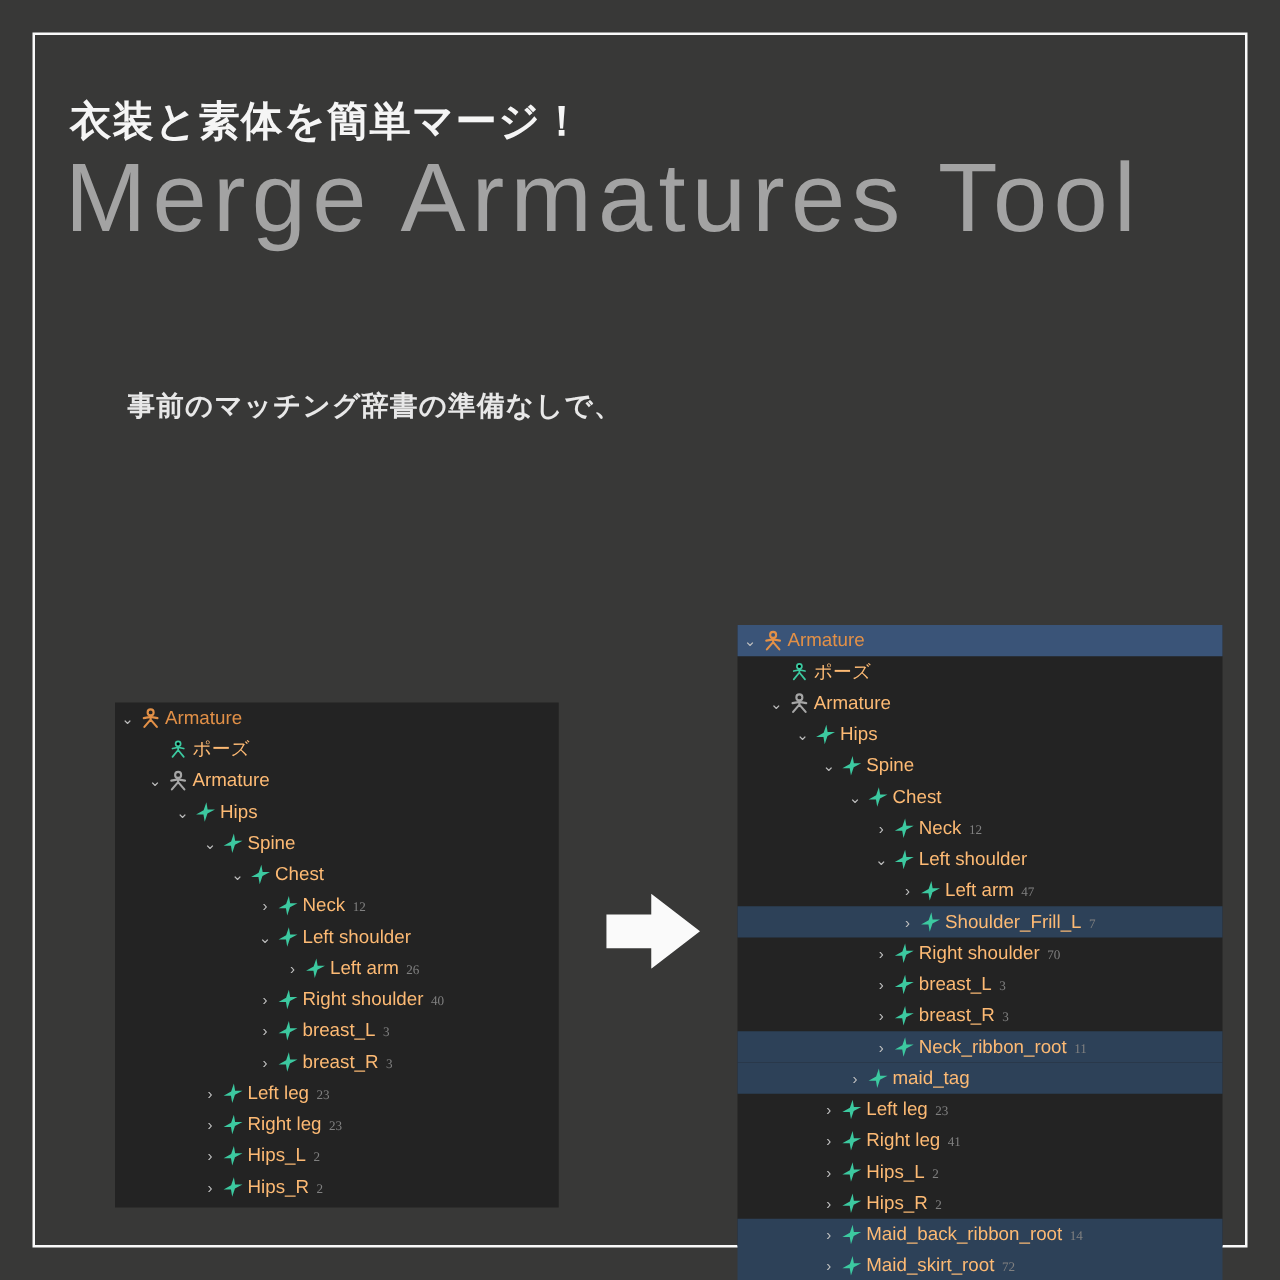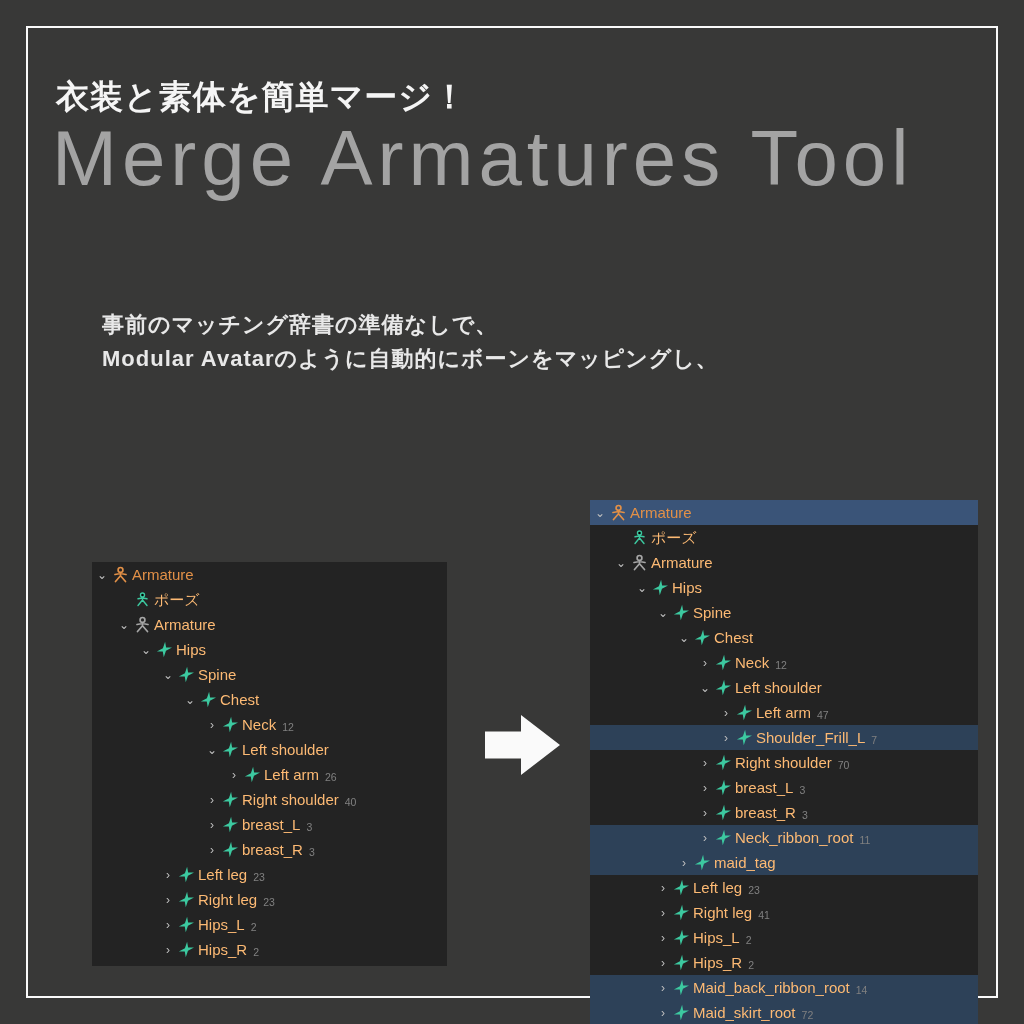--- a/index.html
+++ b/index.html
@@ -91,32 +91,32 @@
   }
   .ico svg { width: 17px; height: 17px; }
   .label { color: #fdba74; }
   .label.orange { color: #e29047; }
   .badge {
     color: #808080;
     font-size: 10.5px;
     margin-left: 6px;
     position: relative;
     top: 3px;
+    font-family: Liberation Serif, serif;
   }
 </style>
 </head>
 <body>
 
 <div class="frame"></div>
 
 <div class="subtitle">衣装と素体を簡単マージ！</div>
 <div class="title">Merge Armatures Tool</div>
 <div class="desc" id="desc">
     <div>事前のマッチング辞書の準備なしで、</div>
-    <div>Modular Avatarのように自動的にボーンをマッピングし、</div>
   </div>
 
 <div class="arrow">
   <svg viewBox="0 0 100 80">
       <path fill="#fafafa" d="M0 22 H48 V0 L100 40 L48 80 V58 H0 Z"></path>
     </svg>
 </div>
 
 <svg width="0" height="0" style="position:absolute">
   <defs>

